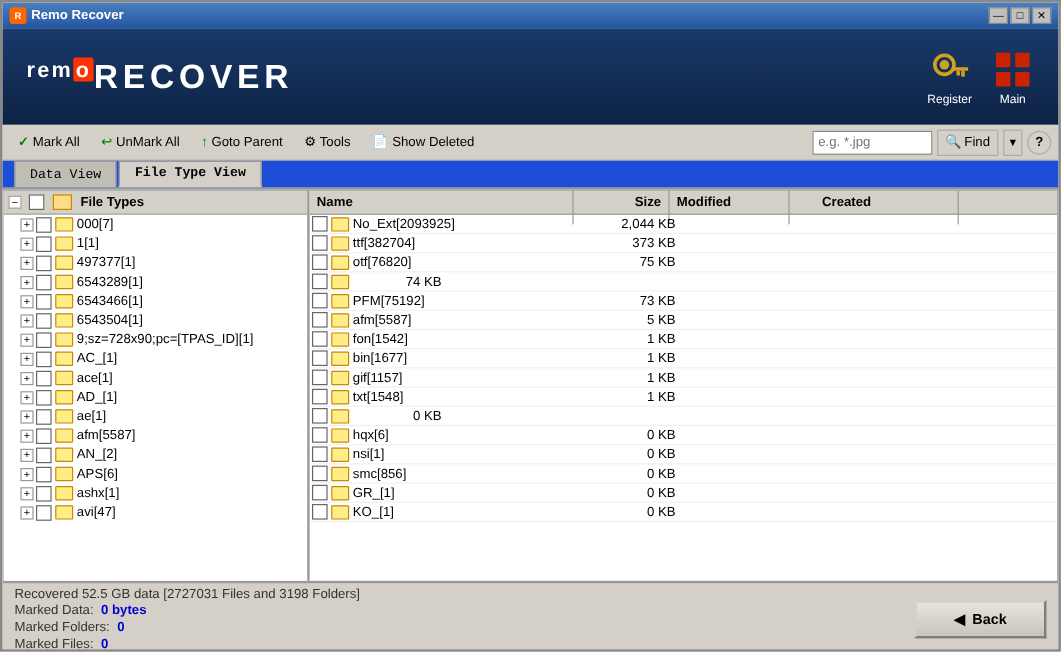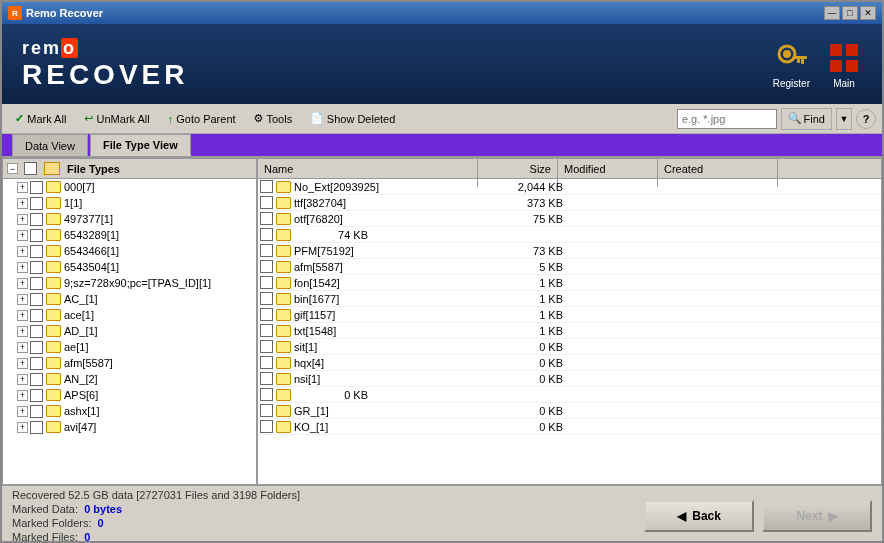--- a/index.html
+++ b/index.html
@@ -57,21 +57,21 @@
     #header {
       background: linear-gradient(to bottom, #1a3a6a, #0d2244);
       height: 80px;
       display: flex;
       align-items: center;
       justify-content: space-between;
       padding: 0 20px;
     }
     #logo {
       display: flex;
-      flex-direction: column;
+      flex-direction: row;
     }
     #logo-remo {
       font-size: 18px;
       font-weight: bold;
       color: white;
       letter-spacing: 2px;
       text-transform: lowercase;
     }
     #logo-remo span {
       color: #ff3300;
@@ -177,26 +177,27 @@
       display: flex;
       align-items: center;
       justify-content: center;
       cursor: pointer;
       font-size: 11px;
       font-weight: bold;
     }
 
     
     #tabs {
-      background: #6d28d9;
+      background: #1d4ed8;
       height: 24px;
       display: flex;
       align-items: flex-end;
       padding-left: 10px;
       border-bottom: 2px solid #999;
+      font-family: Liberation Mono, monospace;
     }
     .tab {
       height: 22px;
       padding: 0 12px;
       border: 1px solid #999;
       border-bottom: none;
       background: #c0bdb5;
       cursor: pointer;
       display: flex;
       align-items: center;
@@ -293,32 +294,32 @@
     #file-list-header {
       display: flex;
       background: #d4d0c8;
       border-bottom: 1px solid #999;
       height: 20px;
       align-items: center;
     }
     .col-header {
       padding: 18px 6px;
       border-right: 1px solid #999;
-      font-weight: normal;
+      font-weight: bold;
       font-size: 11px;
       height: 100%;
       display: flex;
       align-items: center;
       cursor: pointer;
       user-select: none;
     }
     .col-name { width: 220px; }
     .col-size { width: 80px; justify-content: flex-end; }
     .col-modified { width: 100px; }
-    .col-created { width: 120px; }
+    .col-created { width: 120px; margin-left: 21px; }
 
     #file-list-body {
       overflow-y: auto;
       flex: 1;
     }
     .file-row {
       display: flex;
       align-items: center;
       padding: 1px 2px;
       min-height: 16px;
@@ -710,44 +711,44 @@
       <div class="file-checkbox"></div>
       <div class="file-folder-icon" style="background:#ffee88;border:1px solid #cc8800;width:15px;height:12px;border-radius:1px;margin-right:3px;flex-shrink:0;"></div>
       <span class="file-name">txt[1548]</span>
       <span class="file-size">1 KB</span>
       <span class="file-modified"></span>
       <span class="file-created"></span>
     </div>
         <div class="file-row">
       <div class="file-checkbox"></div>
       <div class="file-folder-icon" style="background:#ffee88;border:1px solid #cc8800;width:15px;height:12px;border-radius:1px;margin-right:3px;flex-shrink:0;"></div>
-      <span class="file-name">sit[1]</span>
       <span class="file-size">0 KB</span>
       <span class="file-modified"></span>
       <span class="file-created"></span>
     </div>
         <div class="file-row">
       <div class="file-checkbox"></div>
       <div class="file-folder-icon" style="background:#ffee88;border:1px solid #cc8800;width:15px;height:12px;border-radius:1px;margin-right:3px;flex-shrink:0;"></div>
-      <span class="file-name">hqx[4]</span>
+      <span class="file-name">hqx[6]</span>
       <span class="file-size">0 KB</span>
       <span class="file-modified"></span>
       <span class="file-created"></span>
     </div>
         <div class="file-row">
       <div class="file-checkbox"></div>
       <div class="file-folder-icon" style="background:#ffee88;border:1px solid #cc8800;width:15px;height:12px;border-radius:1px;margin-right:3px;flex-shrink:0;"></div>
       <span class="file-name">nsi[1]</span>
       <span class="file-size">0 KB</span>
       <span class="file-modified"></span>
       <span class="file-created"></span>
     </div>
         <div class="file-row">
       <div class="file-checkbox"></div>
       <div class="file-folder-icon" style="background:#ffee88;border:1px solid #cc8800;width:15px;height:12px;border-radius:1px;margin-right:3px;flex-shrink:0;"></div>
+      <span class="file-name">smc[856]</span>
       <span class="file-size">0 KB</span>
       <span class="file-modified"></span>
       <span class="file-created"></span>
     </div>
         <div class="file-row">
       <div class="file-checkbox"></div>
       <div class="file-folder-icon" style="background:#ffee88;border:1px solid #cc8800;width:15px;height:12px;border-radius:1px;margin-right:3px;flex-shrink:0;"></div>
       <span class="file-name">GR_[1]</span>
       <span class="file-size">0 KB</span>
       <span class="file-modified"></span>
@@ -781,18 +782,14 @@
     <div class="status-detail">
       <span>Marked Files:</span>
       &nbsp;<span style="font-weight:bold;color:#0000cc;">0</span>
     </div>
   </div>
   <div id="status-buttons">
     <button class="nav-btn">
       <span>◀</span>
       <span>Back</span>
     </button>
-    <button class="nav-btn nav-btn-next disabled">
-      <span>Next</span>
-      <span>▶</span>
-    </button>
   </div>
 </div>
 
 </body></html>

